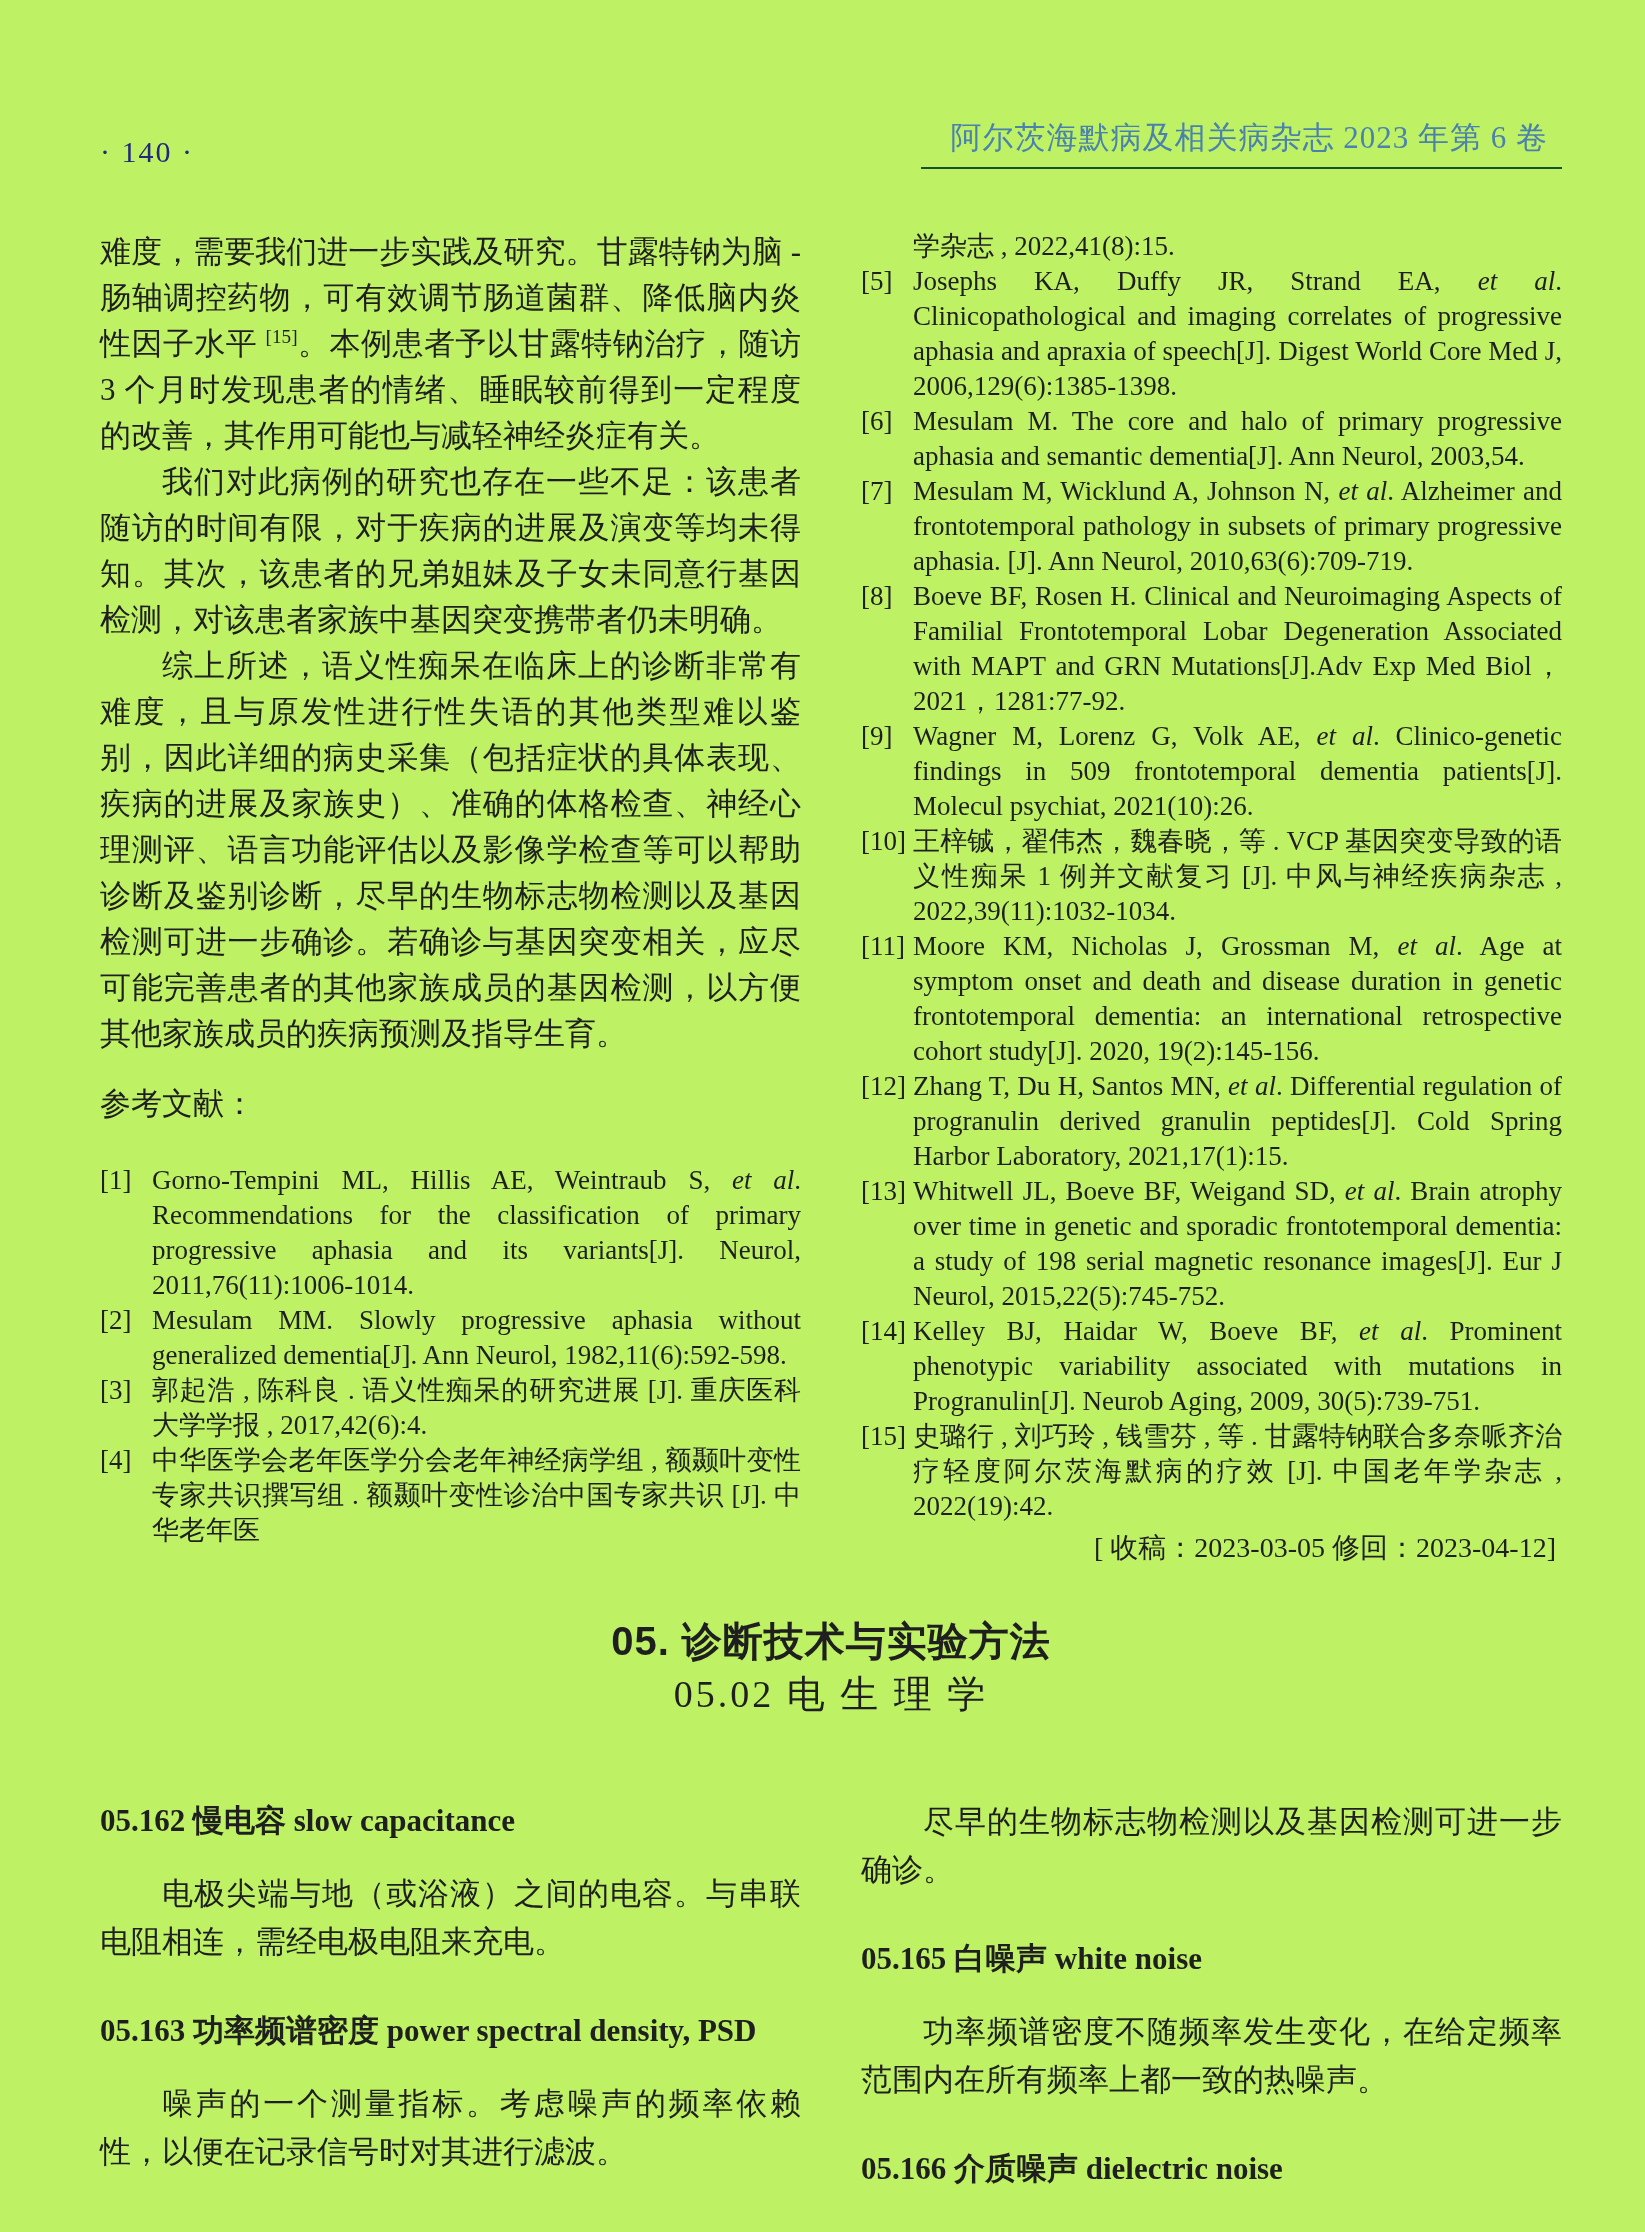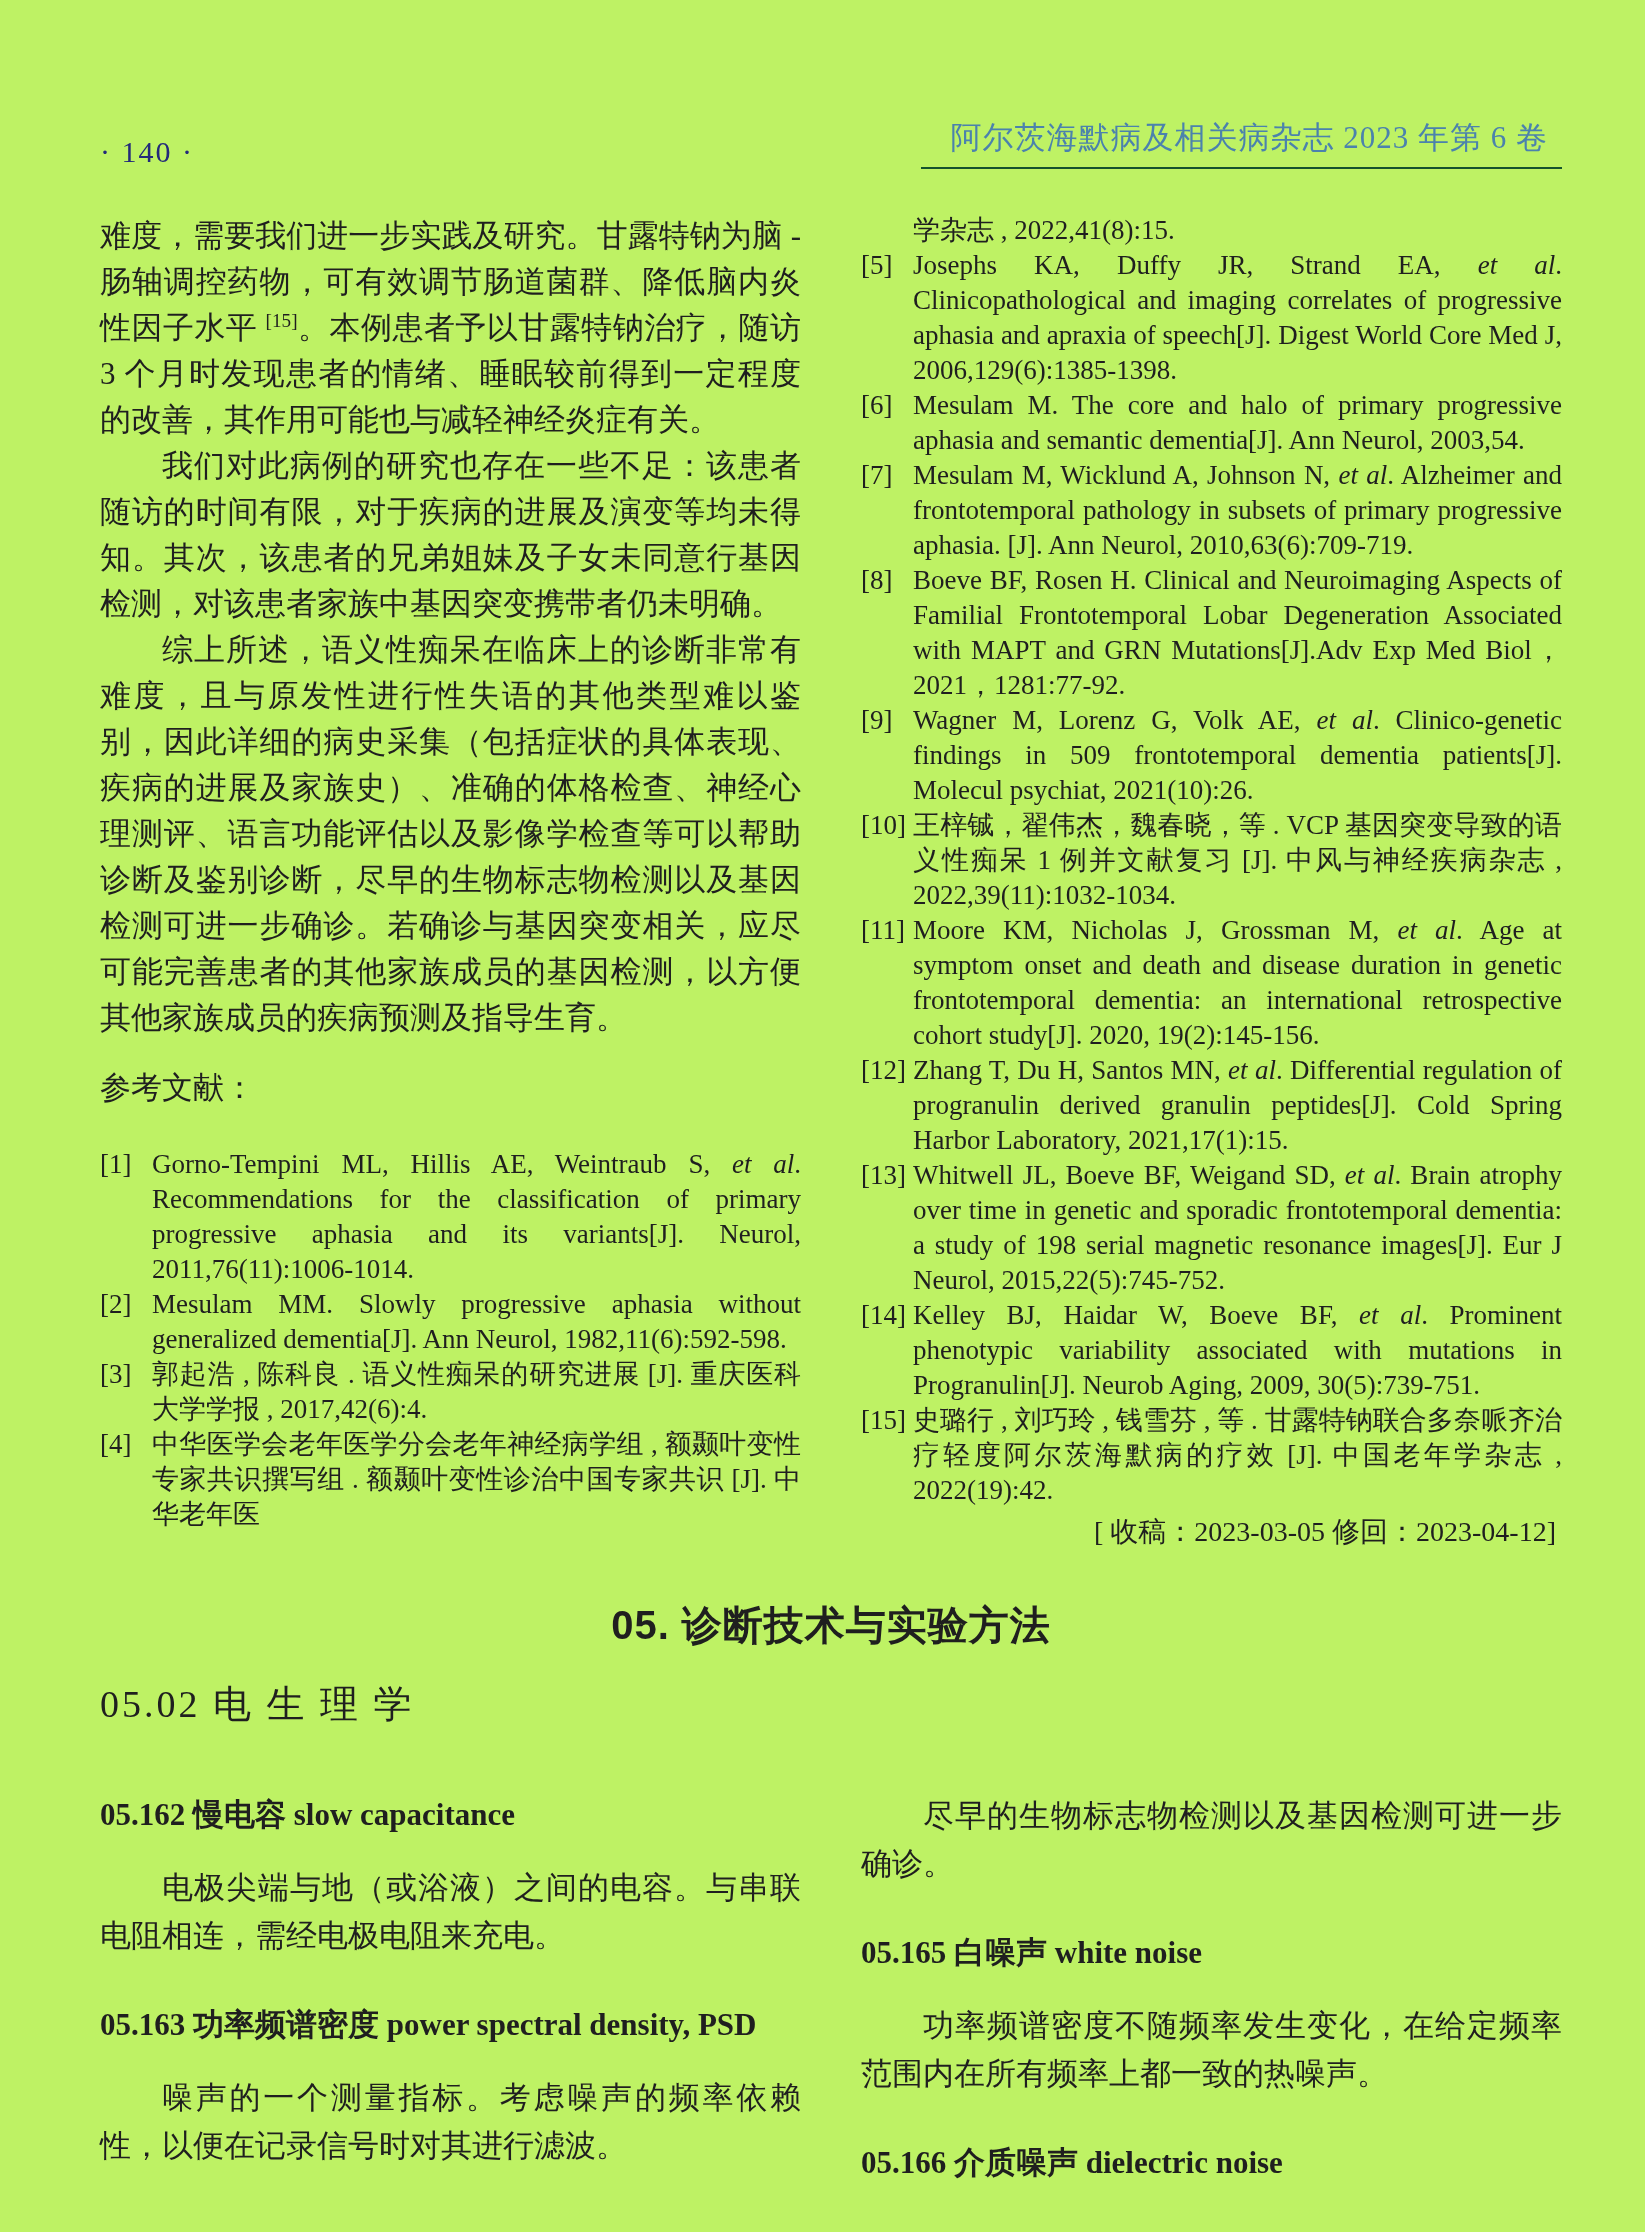--- a/index.html
+++ b/index.html
@@ -15,21 +15,21 @@
   }
   
   .header{display:flex;justify-content:space-between;align-items:flex-end;}
   .pagenum{font-size:30px;color:#23297a;letter-spacing:2px;}
   .journal{
     font-size:31px;color:#4b82ad;letter-spacing:1px;
     padding:0 14px 8px 30px;border-bottom:2px solid #14532d;
   }
   
   .cols{display:flex;gap:60px;}
-  .cols .col{flex:1 1 0;min-width:0;}
+  .cols .col{flex:1 1 0;min-width:0;margin-top:16px;}
   .article-cols{margin-top:44px;}
   
   .para{
     margin:0;font-size:31px;line-height:46px;text-align:justify;
   }
   .para.indent{text-indent:2em;}
   .para sup{font-size:0.62em;line-height:0;vertical-align:super;}
   
   .ref-heading{
     margin:26px 0 38px 0;
@@ -49,21 +49,21 @@
   .terms-label{
     font-family:"Liberation Sans","DejaVu Sans",sans-serif;
     font-weight:bold;font-size:34px;letter-spacing:6px;
   }
   .terms-h1{
     margin-top:46px;text-align:center;
     font-family:"Liberation Sans","DejaVu Sans",sans-serif;
     font-weight:bold;font-size:40px;letter-spacing:1px;
   }
   .terms-h2{
-    margin-top:26px;
+    text-align:center;
     font-size:38px;letter-spacing:3px;
   }
   .terms-cols{margin-top:62px;}
   .term-title{
     font-weight:bold;font-size:31px;line-height:46px;
     margin:42px 0 26px 0;
   }
   .term-title:first-child{margin-top:0;}
   .term-def{
     margin:0;font-size:31px;line-height:48px;

